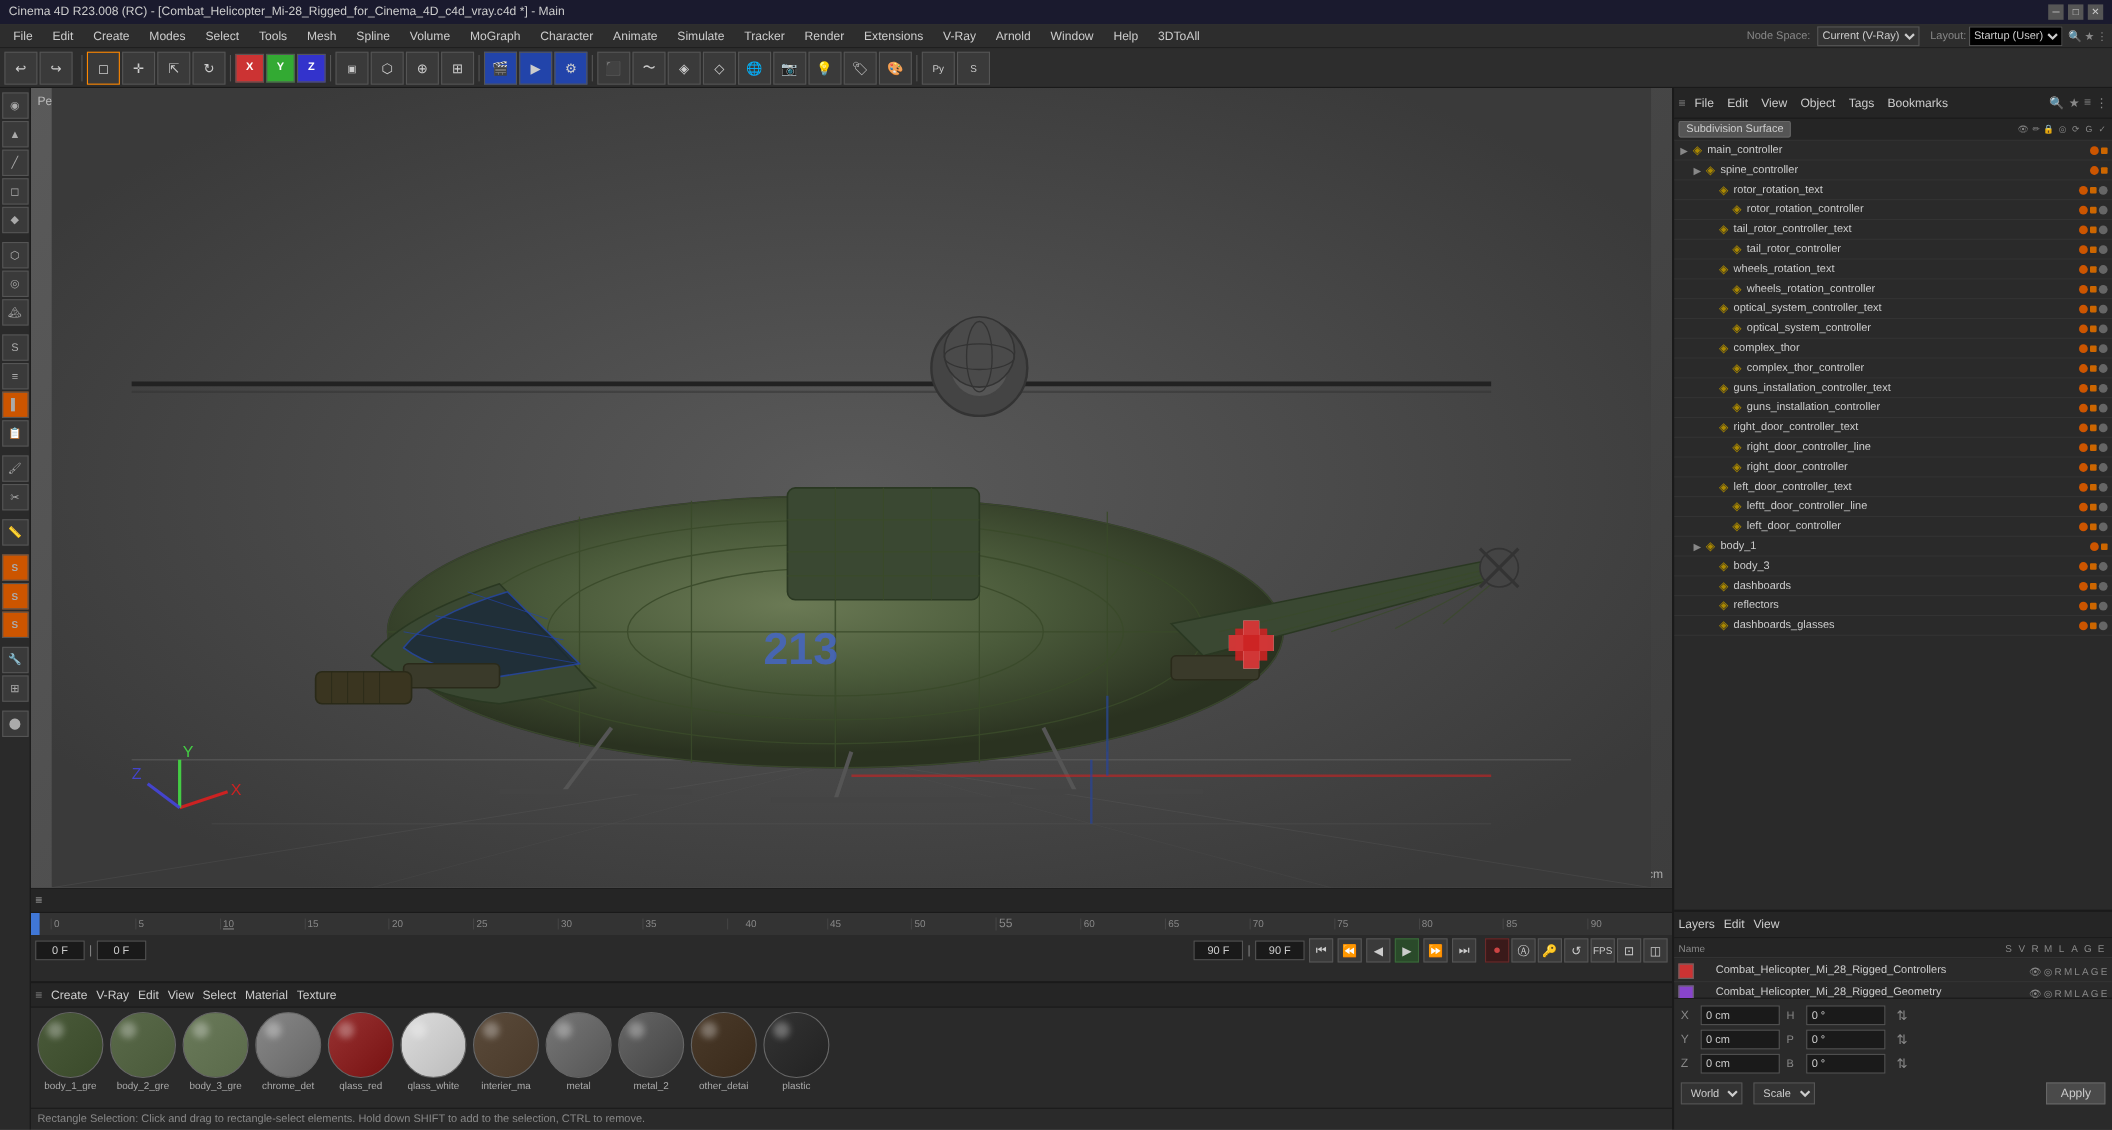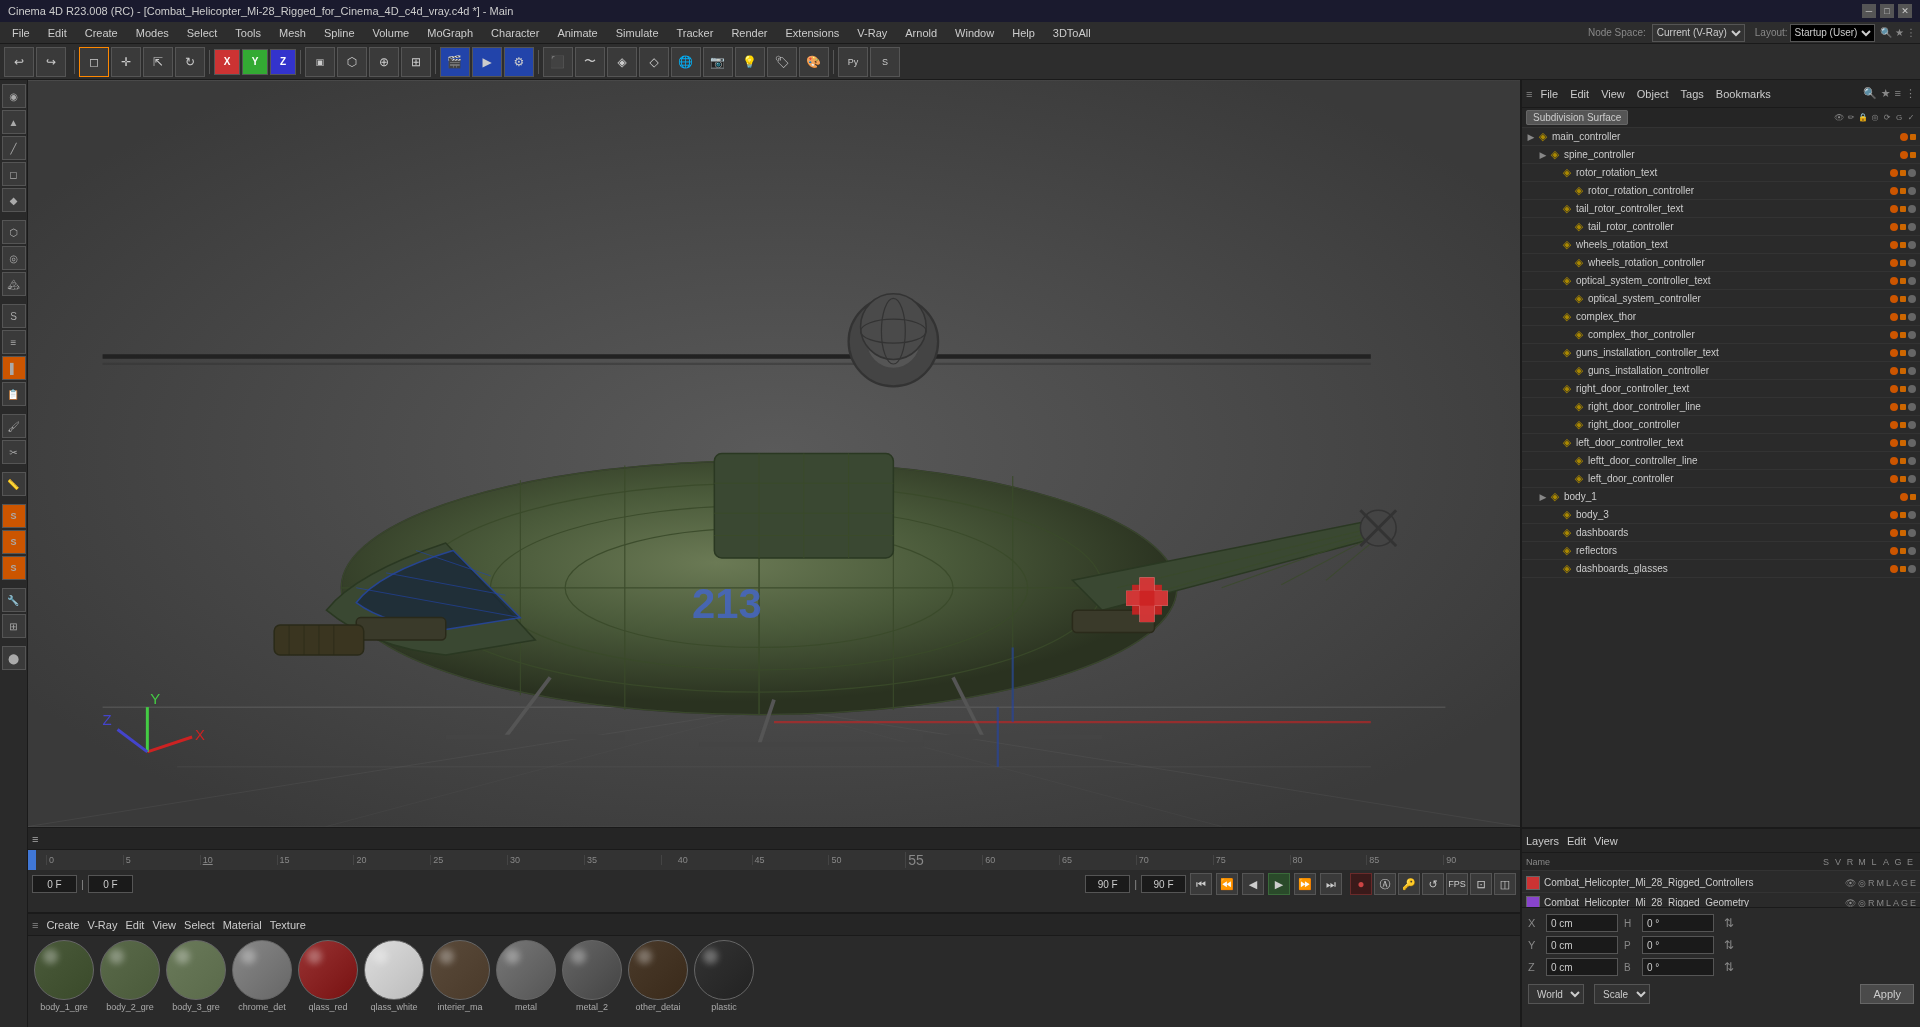--- a/index.html
+++ b/index.html
@@ -285,21 +285,21 @@
       display: flex; align-items: center; padding: 0 4px; gap: 8px;
       border-bottom: 1px solid #1a1a1a;
     }
     .layer-menu { color: #ccc; cursor: pointer; font-size: 11px; }
     #layers-content {
       flex: 1; overflow-y: auto;
       padding: 2px 0;
     }
     .layer-item {
       display: flex; align-items: center; height: 20px;
-      padding: 0 4px; gap: 4px;
+      padding: 0 4px; gap: 20px;
       border-bottom: 1px solid #333;
       cursor: pointer;
     }
     .layer-color { width: 14px; height: 14px; border: 1px solid #666; }
     .layer-label { flex: 1; font-size: 10px; color: #ccc; }
     .layer-icons { display: flex; gap: 2px; font-size: 9px; color: #888; }
 
     
     #coords-area {
       height: 120px;
@@ -647,21 +647,21 @@
             <span style="font-size: 9px; color: rgb(136, 136, 136); flex: 1 1 0%; text-align: center; border-left: 1px solid rgb(68, 68, 68); height: 100%; display: flex; align-items: center; padding-left: 2px;">5</span>
             <span style="font-size: 9px; color: rgb(136, 136, 136); flex: 1 1 0%; text-align: center; border-left: 1px solid rgb(68, 68, 68); height: 100%; display: flex; align-items: center; padding-left: 2px; text-decoration: underline;">10</span>
             <span style="font-size: 9px; color: rgb(136, 136, 136); flex: 1 1 0%; text-align: center; border-left: 1px solid rgb(68, 68, 68); height: 100%; display: flex; align-items: center; padding-left: 2px;">15</span>
             <span style="font-size: 9px; color: rgb(136, 136, 136); flex: 1 1 0%; text-align: center; border-left: 1px solid rgb(68, 68, 68); height: 100%; display: flex; align-items: center; padding-left: 2px;">20</span>
             <span style="font-size: 9px; color: rgb(136, 136, 136); flex: 1 1 0%; text-align: center; border-left: 1px solid rgb(68, 68, 68); height: 100%; display: flex; align-items: center; padding-left: 2px;">25</span>
             <span style="font-size: 9px; color: rgb(136, 136, 136); flex: 1 1 0%; text-align: right; border-left: 1px solid rgb(68, 68, 68); height: 100%; display: flex; align-items: center; padding-left: 2px;">30</span>
             <span style="font-size: 9px; color: rgb(136, 136, 136); flex: 1 1 0%; text-align: center; border-left: 1px solid rgb(68, 68, 68); height: 100%; display: flex; align-items: center; padding-left: 2px;">35</span>
             <span style="font-size: 9px; color: rgb(136, 136, 136); flex: 1 1 0%; text-align: center; border-left: 1px solid rgb(68, 68, 68); height: 100%; display: flex; align-items: center; padding-left: 16px;">40</span>
             <span style="font-size: 9px; color: rgb(136, 136, 136); flex: 1 1 0%; text-align: center; border-left: 1px solid rgb(68, 68, 68); height: 100%; display: flex; align-items: center; padding-left: 2px;">45</span>
             <span style="font-size: 9px; color: rgb(136, 136, 136); flex: 1 1 0%; text-align: center; border-left: 1px solid rgb(68, 68, 68); height: 100%; display: flex; align-items: center; padding-left: 2px;">50</span>
-            <span style="font-size: 14px; color: rgb(136, 136, 136); flex: 1 1 0%; text-align: right; border-left: 1px solid rgb(68, 68, 68); height: 100%; display: flex; align-items: center; padding-left: 2px;">55</span>
+            <span style="font-size: 11px; color: rgb(136, 136, 136); flex: 1 1 0%; text-align: right; border-left: 1px solid rgb(68, 68, 68); height: 100%; display: flex; align-items: center; padding-left: 2px;">55</span>
             <span style="font-size: 9px; color: rgb(136, 136, 136); flex: 1 1 0%; text-align: center; border-left: 1px solid rgb(68, 68, 68); height: 100%; display: flex; align-items: center; padding-left: 2px;">60</span>
             <span style="font-size: 9px; color: rgb(136, 136, 136); flex: 1 1 0%; text-align: center; border-left: 1px solid rgb(68, 68, 68); height: 100%; display: flex; align-items: center; padding-left: 2px;">65</span>
             <span style="font-size: 9px; color: rgb(136, 136, 136); flex: 1 1 0%; text-align: center; border-left: 1px solid rgb(68, 68, 68); height: 100%; display: flex; align-items: center; padding-left: 2px;">70</span>
             <span style="font-size: 9px; color: rgb(136, 136, 136); flex: 1 1 0%; text-align: center; border-left: 1px solid rgb(68, 68, 68); height: 100%; display: flex; align-items: center; padding-left: 2px;">75</span>
             <span style="font-size: 9px; color: rgb(136, 136, 136); flex: 1 1 0%; text-align: center; border-left: 1px solid rgb(68, 68, 68); height: 100%; display: flex; align-items: center; padding-left: 2px;">80</span>
             <span style="font-size: 9px; color: rgb(136, 136, 136); flex: 1 1 0%; text-align: center; border-left: 1px solid rgb(68, 68, 68); height: 100%; display: flex; align-items: center; padding-left: 2px;">85</span>
             <span style="font-size: 9px; color: rgb(136, 136, 136); flex: 1 1 0%; text-align: center; border-left: 1px solid rgb(68, 68, 68); height: 100%; display: flex; align-items: center; padding-left: 2px;">90</span>
           </div>
       </div>
 
@@ -766,20 +766,23 @@
   </div>
           <div class="mat-item">
     <div class="mat-thumb" style="background:linear-gradient(135deg,#333,#222);border-radius:50%;position:relative;overflow:hidden;">
       <div style="position:absolute;top:8px;left:8px;width:15px;height:15px;background:rgba(255,255,255,0.3);border-radius:50%;filter:blur(3px);"></div>
     </div>
     <span class="mat-label">plastic</span>
   </div>
         </div>
     </div>
 
+    <div id="status-bar">
+      <span>Rectangle Selection: Click and drag to rectangle-select elements. Hold down SHIFT to add to the selection, CTRL to remove.</span>
+    </div>
 
   </div>
 
   <div id="right-panel">
 
     <div id="right-panel-toolbar">
       <span style="color:#888;cursor:pointer;">≡</span>
       <span class="rp-menu">File</span>
       <span class="rp-menu">Edit</span>
       <span class="rp-menu">View</span>

